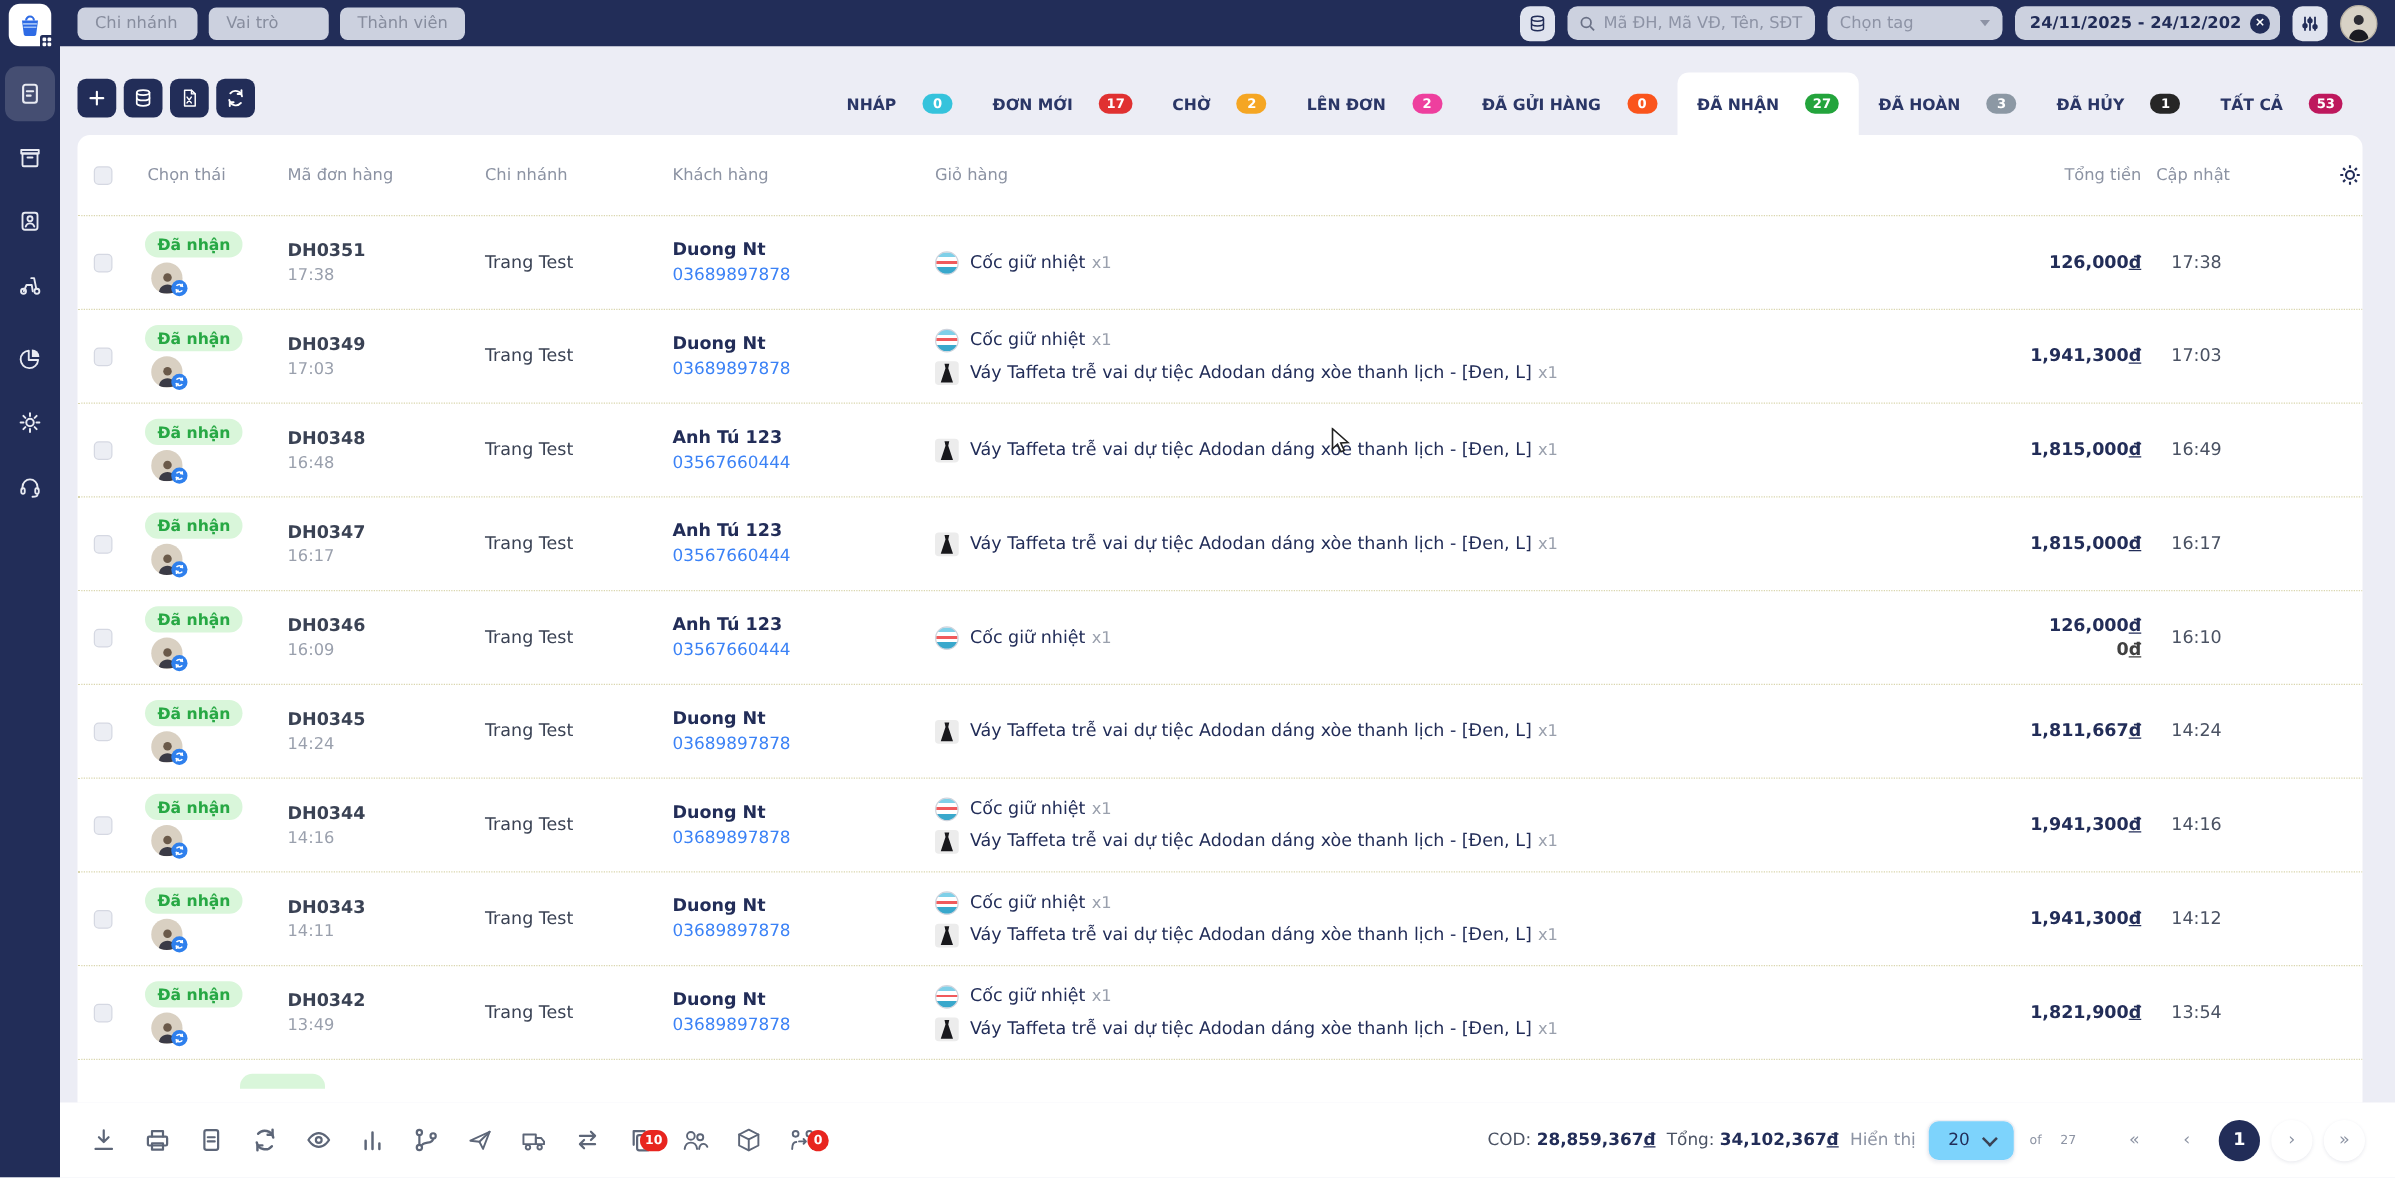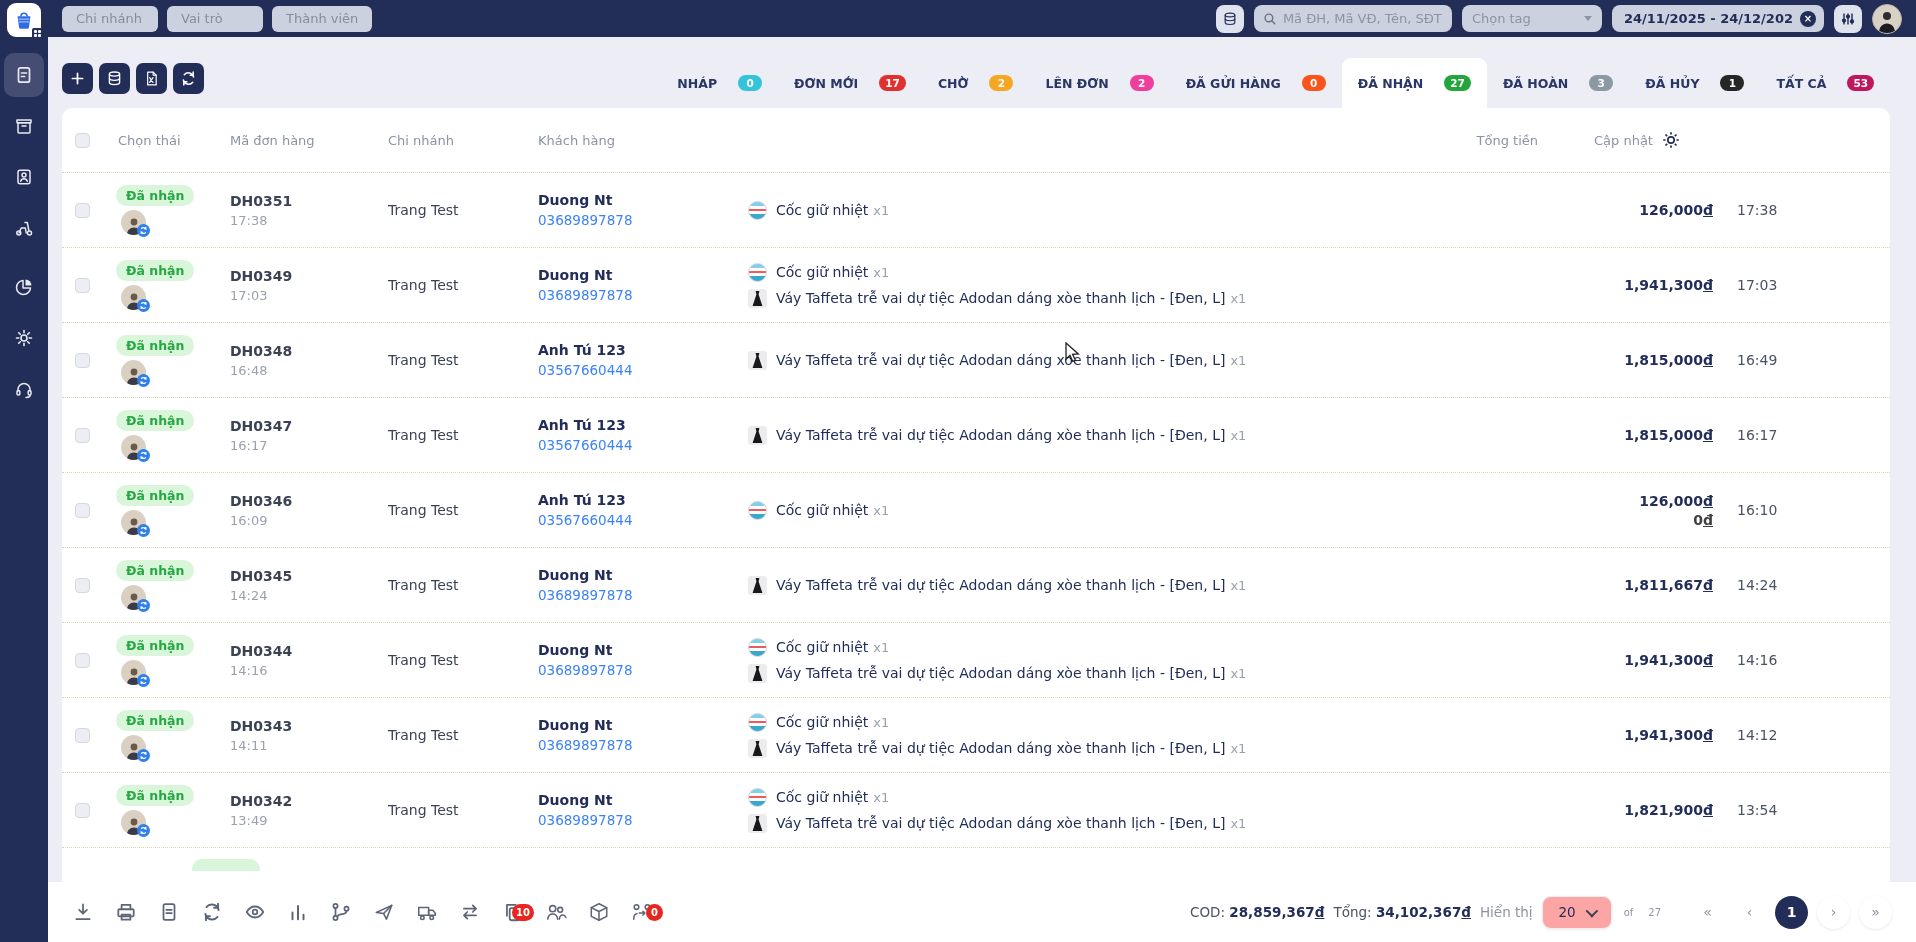--- a/index.html
+++ b/index.html
@@ -49,21 +49,21 @@
   .tab-badge{min-width:24px;height:16px;border-radius:9px;color:#fff;font-size:10.5px;font-weight:700;display:flex;align-items:center;justify-content:center;padding:0 6px;}
   .tab.active{background:#fff;border-radius:9px 9px 0 0;}
 
   
   .card{position:absolute;left:62px;top:108px;right:26px;bottom:60px;background:#fff;border-radius:10px 10px 0 0;overflow:hidden;z-index:3;}
   .thead,.trow{display:grid;grid-template-columns:40px 112px 158px 150px 210px 1fr 175px 165px;align-items:center;}
   .thead{height:64px;color:#8c93a3;font-size:13px;}
   .th{padding-left:16px;}
   .th-check{display:flex;justify-content:center;padding-left:0;}
   .th-total{text-align:right;padding-right:12px;padding-left:0;}
-  .th-upd{display:flex;align-items:center;justify-content:center;gap:8px;padding-left:0;}
+  .th-upd{display:flex;align-items:center;justify-content:space-between;gap:8px;padding-left:0;}
   .gear-btn{width:20px;height:20px;color:#222d58;cursor:pointer;}
   .checkbox{width:15px;height:15px;border-radius:4px;background:#eceef4;border:1px solid #d5d8e2;display:inline-block;cursor:pointer;}
   .trow{height:75px;border-top:1px dotted #d9d6ae;}
   .c-check{display:flex;justify-content:center;}
   .c-status{padding-left:14px;display:flex;flex-direction:column;align-items:flex-start;gap:4px;}
   .badge-status{background:#d9f6da;color:#27a844;font-size:12.5px;font-weight:700;padding:3px 10px;border-radius:12px;}
   .row-avatar{position:relative;width:25px;height:25px;margin-left:5px;}
   .row-avatar .face{width:25px;height:25px;border-radius:50%;background:#d9d0c2;overflow:hidden;display:flex;align-items:flex-end;justify-content:center;}
   .row-avatar .face svg{width:18px;height:19px;}
   .row-avatar .sync{position:absolute;right:-4px;bottom:-2px;width:13px;height:13px;border-radius:50%;background:#2f80ed;display:flex;align-items:center;justify-content:center;}
@@ -94,21 +94,21 @@
   
   .footer{position:absolute;left:48px;right:0;bottom:0;height:60px;background:#fff;display:flex;align-items:center;padding:0 24px 0 24px;z-index:25;}
   .f-icons{display:flex;align-items:center;gap:21px;}
   .f-ic{position:relative;width:22px;height:22px;color:#5d6678;cursor:pointer;}
   .f-badge{position:absolute;top:-9px;right:-10px;min-width:17px;height:17px;border-radius:9px;background:#e8251f;color:#fff;font-size:10px;font-weight:700;display:flex;align-items:center;justify-content:center;padding:0 4px;margin-top:12px;}
   .f-right{margin-left:auto;display:flex;align-items:center;gap:9px;}
   .f-sum{font-size:13.5px;color:#4a5263;}
   .f-sum b{color:#222d58;}
   .f-sum .dong{text-decoration:underline;font-weight:700;color:#222d58;}
   .f-label{font-size:13.5px;color:#8c93a3;margin-left:0;}
-  .page-size{height:33px;width:70px;background:#fca5a5;border:1px solid #eceef4;box-shadow:0 1px 3px rgba(30,40,90,.08);border-radius:9px;display:flex;align-items:center;justify-content:center;gap:10px;font-size:13.5px;color:#222d58;cursor:pointer;}
+  .page-size{height:33px;width:70px;background:#7dd3fc;border:1px solid #eceef4;box-shadow:0 1px 3px rgba(30,40,90,.08);border-radius:9px;display:flex;align-items:center;justify-content:center;gap:10px;font-size:13.5px;color:#222d58;cursor:pointer;}
   .pschev{width:9px;height:9px;border-right:2px solid #3a4254;border-bottom:2px solid #3a4254;transform:rotate(45deg) translateY(-2px);}
   .of-txt{font-size:10px;color:#8c93a3;margin:0 3px;}
   .pager{display:flex;align-items:center;gap:9px;margin-left:18px;}
   .pg{width:33px;height:33px;border-radius:50%;display:flex;align-items:center;justify-content:center;font-size:14px;color:#8c93a3;cursor:pointer;}
   .pg.circle{background:#fff;box-shadow:0 1px 3px rgba(30,40,90,.10);}
   .pg.current{background:#222d58;color:#fff;font-weight:700;}
 
   
   .cursor{position:absolute;left:1064px;top:342px;z-index:99;pointer-events:none;}
 </style>
@@ -323,20 +323,21 @@
 
 <section class="card">
   <div class="thead">
     <div class="th th-check">
         <span class="checkbox"></span>
       </div>
     <div class="th">Chọn thái</div>
     <div class="th">Mã đơn hàng</div>
     <div class="th">Chi nhánh</div>
     <div class="th">Khách hàng</div>
+    <div class="th">Giỏ hàng</div>
     <div class="th th-total">Tổng tiền</div>
     <div class="th th-upd">
       <span>Cập nhật</span>
       <span class="gear-btn ic">
         <svg viewBox="0 0 20 20" fill="none" stroke="currentColor" stroke-width="1.7">
             <circle cx="10" cy="10" r="3.2"></circle>
             <path d="M10 2.2v2.4M10 15.4v2.4M2.2 10h2.4M15.4 10h2.4M4.5 4.5l1.7 1.7M13.8 13.8l1.7 1.7M15.5 4.5l-1.7 1.7M6.2 13.8l-1.7 1.7"></path>
           </svg>
       </span>
     </div>

